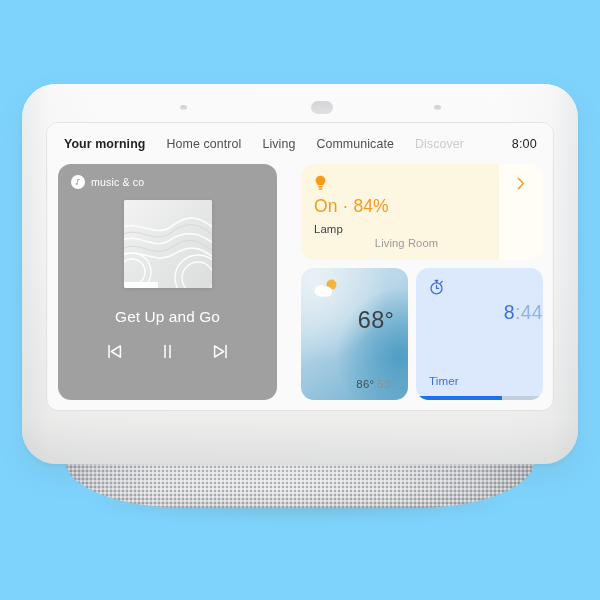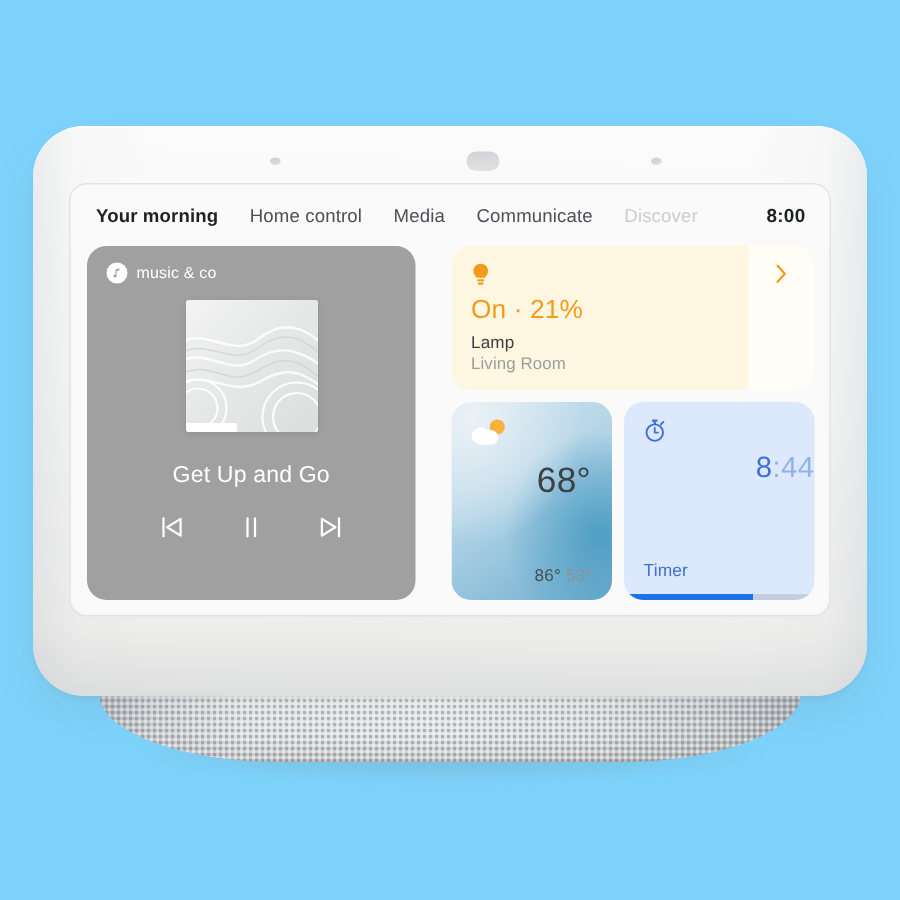--- a/index.html
+++ b/index.html
@@ -190,21 +190,21 @@
     cursor: pointer;
   }
   .nav-tab.active {
     color: #1f2022;
     font-weight: 700;
   }
   .nav-tab.dim { color: #cbcccd; }
   .nav-clock {
     margin-left: auto;
     font-size: 12.6px;
-    font-weight: 700;
+    font-weight: 400;
     color: #1f2022;
     letter-spacing: 0.2px;
   }
 
   
   .card-grid {
     flex: 1 1 auto;
     display: flex;
     gap: 24px;
     padding: 0 10px 10px 11px;
@@ -307,20 +307,21 @@
     margin-top: 6px;
     font-size: 11.4px;
     color: #3c3e41;
     letter-spacing: 0.1px;
   }
   .lamp-room {
     margin-top: 2px;
     font-size: 11.2px;
     color: #9a9c9f;
     letter-spacing: 0.1px;
+    text-align: center;
   }
   .lamp-expand {
     flex: 0 0 44px;
     background: #fffdf5;
     display: flex;
     align-items: flex-start;
     justify-content: center;
     padding-top: 12px;
     cursor: pointer;
   }
@@ -415,21 +416,21 @@
       <div class="sensor-dot small sensor-left"></div>
       <div class="sensor-dot center sensor-center"></div>
       <div class="sensor-dot small sensor-right"></div>
     </div>
 
     <div class="screen">
 
       <div class="navbar">
         <div class="nav-tab active">Your morning</div>
         <div class="nav-tab">Home control</div>
-        <div class="nav-tab">Media</div>
+        <div class="nav-tab">Living</div>
         <div class="nav-tab">Communicate</div>
         <div class="nav-tab dim">Discover</div>
         <div class="nav-clock">8:00</div>
       </div>
 
       <div class="card-grid">
 
         <div class="col-left">
           <div class="card-media">
 
@@ -500,21 +501,21 @@
 
           <div class="card-lamp">
             <div class="lamp-main">
               <div class="lamp-icon">
                 <svg width="13" height="16" viewBox="0 0 13 16" aria-hidden="true">
                   <path d="M6.5 0.8 C 3.5 0.8, 1.6 3.0, 1.6 5.6 C 1.6 7.6, 3.0 9.0, 3.9 10.2 L 9.1 10.2 C 10.0 9.0, 11.4 7.6, 11.4 5.6 C 11.4 3.0, 9.5 0.8, 6.5 0.8 Z" fill="#f59b1c"></path>
                   <rect x="4.1" y="11.1" width="4.8" height="1.5" rx="0.7" fill="#f59b1c"></rect>
                   <rect x="4.6" y="13.3" width="3.8" height="1.5" rx="0.7" fill="#f59b1c"></rect>
                 </svg>
               </div>
-              <div class="lamp-state">On · 21%</div>
+              <div class="lamp-state">On · 84%</div>
               <div class="lamp-name">Lamp</div>
               <div class="lamp-room">Living Room</div>
             </div>
             <div class="lamp-expand">
               <span>
                 <svg width="8" height="13" viewBox="0 0 8 13" aria-hidden="true">
                   <path d="M1.4 1.2 L6.2 6.5 L1.4 11.8" fill="none" stroke="#f59b1c" stroke-width="1.5" stroke-linecap="round" stroke-linejoin="round"></path>
                 </svg>
               </span>
             </div>

